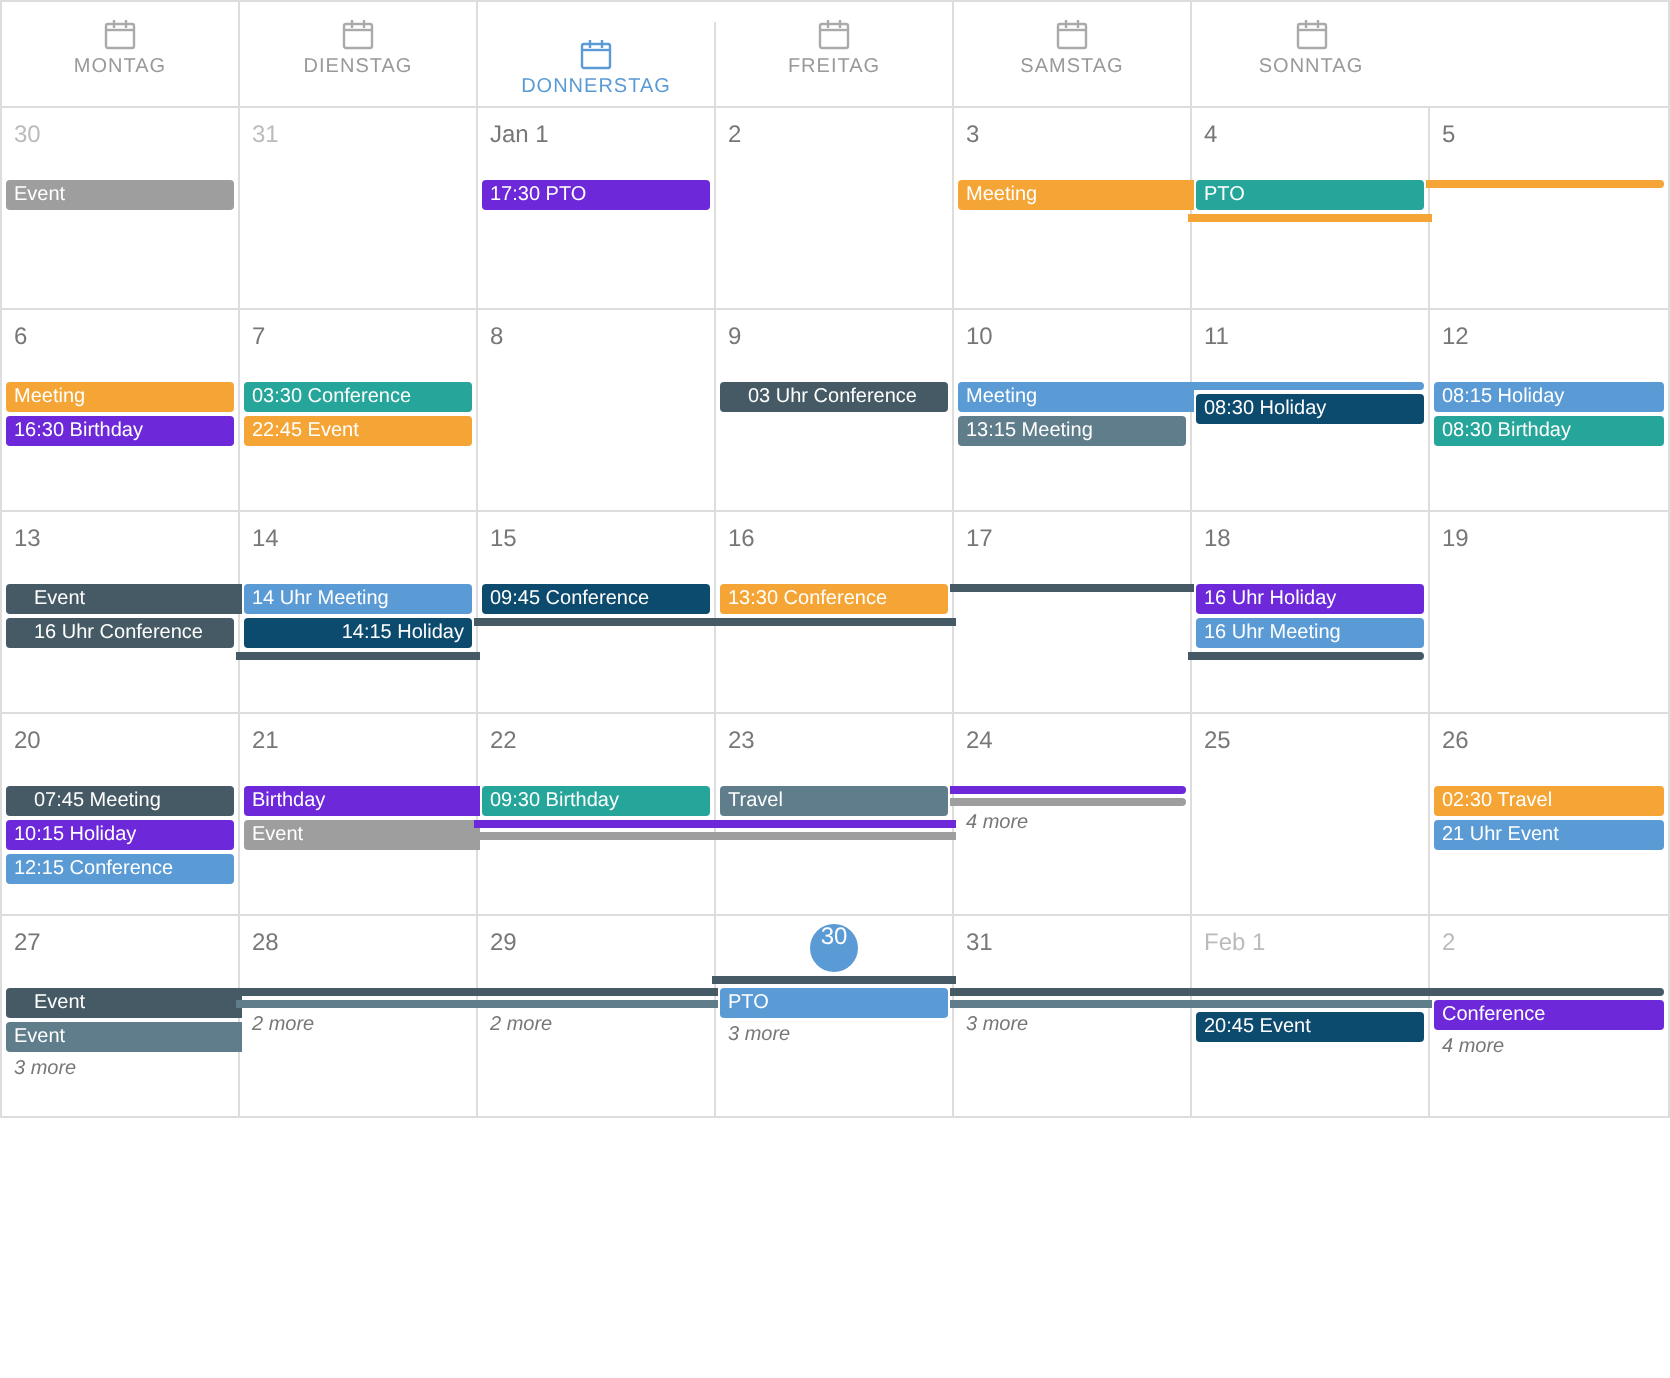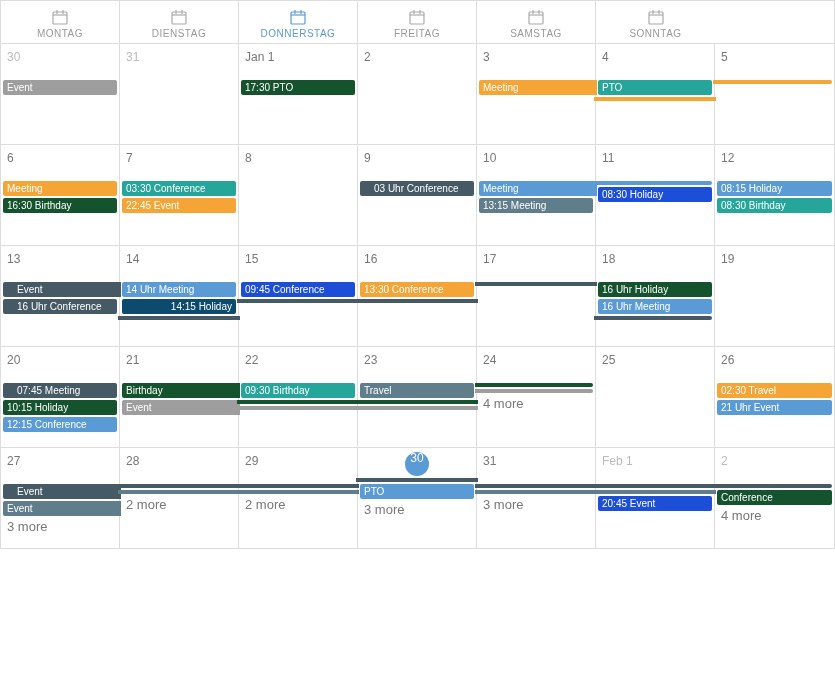--- a/index.html
+++ b/index.html
@@ -13,21 +13,21 @@
       border-bottom: 1px solid #ddd;
     }
     
     .header-cell {
       text-align: center;
       padding: 8px 16px 4px;
       border-right: 1px solid #ddd;
       color: #999;
     }
     .header-cell:last-child { border-right: none; }
-    .header-cell.today { color: #5b9bd5; }
+    .header-cell.today { color: #5b9bd5; margin-top: 10px; }
     
     .header-cell .cal-icon {
       display: block;
       margin: 0 auto 2px;
       width: 16px;
       height: 16px;
       color: #aaa;
     }
     .header-cell.today .cal-icon { color: #5b9bd5; }
     
@@ -81,35 +81,36 @@
       font-size: 10px;
       color: #fff;
       white-space: nowrap;
       overflow: hidden;
       text-overflow: ellipsis;
       cursor: pointer;
     }
     
     
     .c-gray { background: #9e9e9e; }
-    .c-red { background: #14532d; }
+    .c-red { background: #6d28d9; }
     .c-orange { background: #f4a535; }
-    .c-green { background: #1d4ed8; }
+    .c-green { background: #0c4a6e; }
     .c-blue { background: #5b9bd5; }
     .c-darkblue { background: #455a64; padding-left: 14px; }
     .c-purple { background: #0c4a6e; text-align: right; }
     .c-teal { background: #26a69a; }
     .c-darkgray { background: #607d8b; }
     
     .more-link {
-      font-size: 13px;
+      font-size: 10px;
       color: #777;
       padding: 1px 4px;
       cursor: pointer;
       display: block;
+      font-style: italic;
     }
     
   </style>
 </head>
 <body>
 
 <div class="calendar">
 
   <div class="header-row">
     <div class="header-cell">

